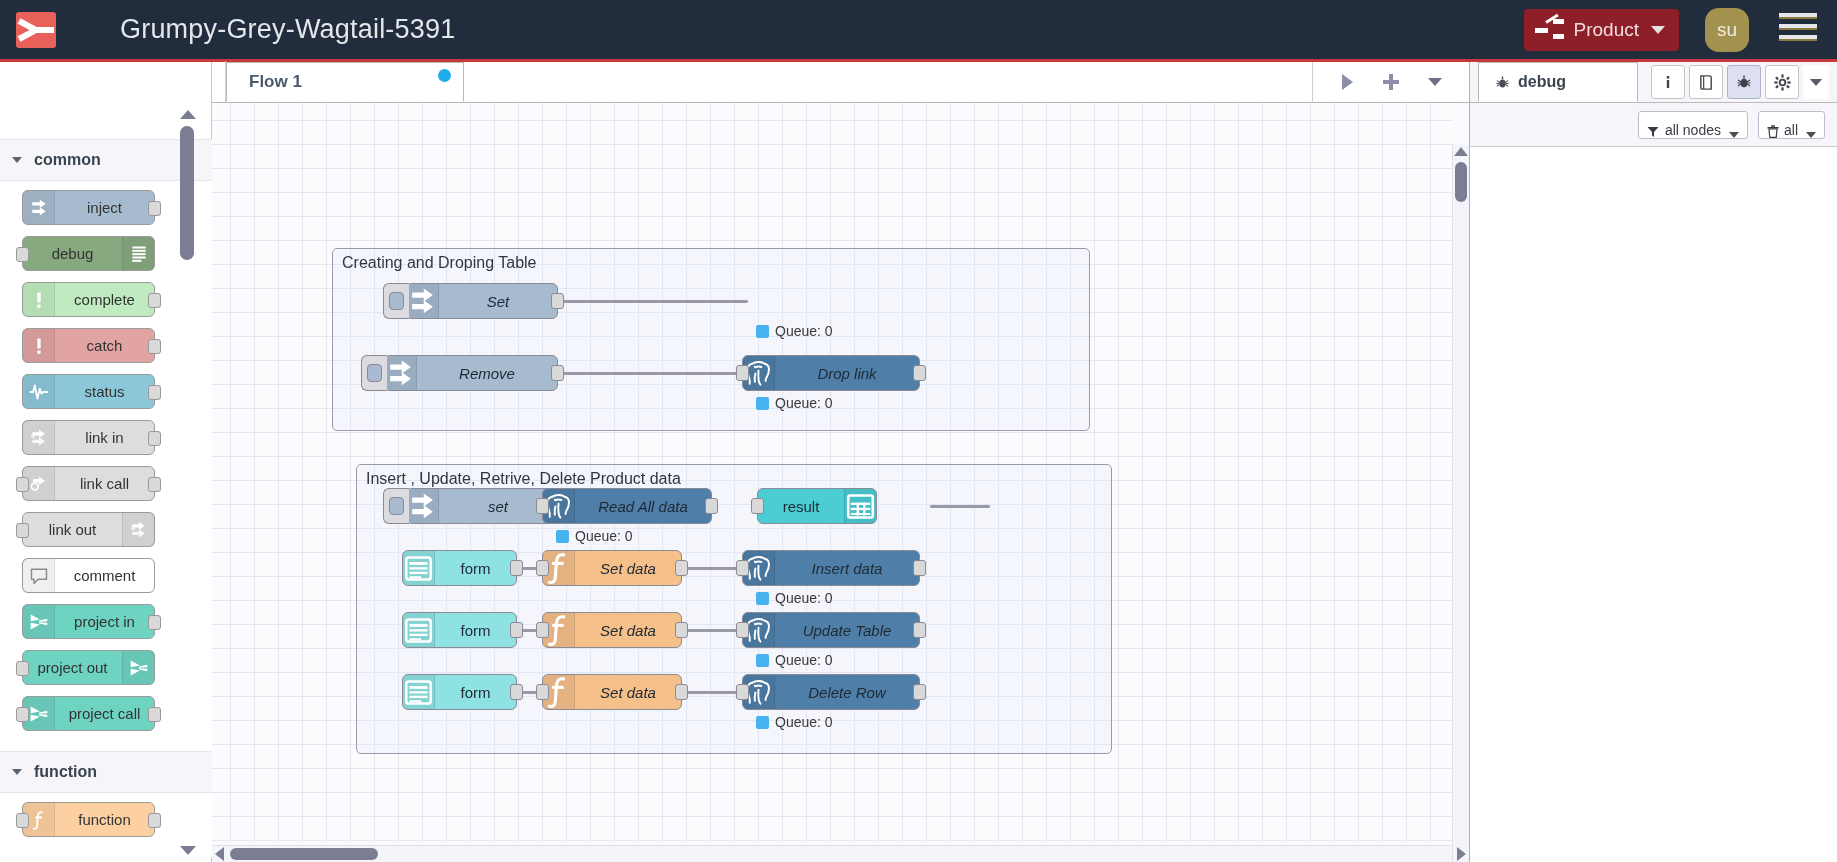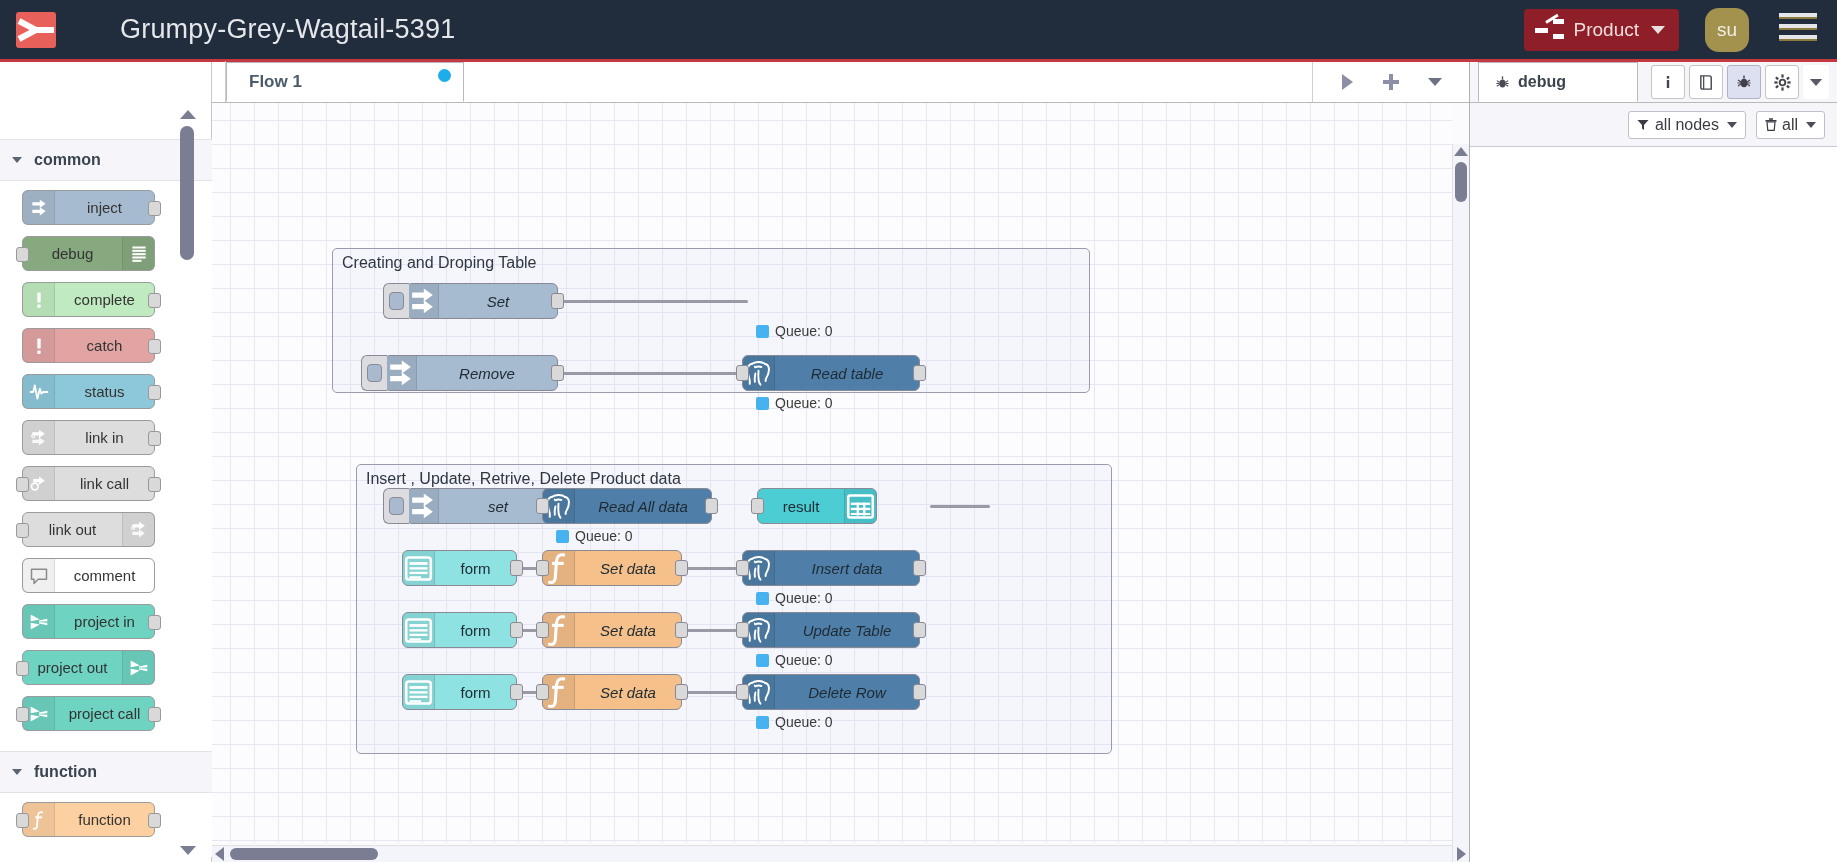--- a/index.html
+++ b/index.html
@@ -255,22 +255,22 @@
     border: 1px solid #c4c4c4; border-radius: 3px; background: #fff;
     display: flex; align-items: center; justify-content: center; cursor: pointer;
   }
   .rs-ibtn.active { background: #DDE0F0; border-color: #b0b3c8; }
   #rs-toolbar {
     height: 44px; background: #F5F5FA; border-bottom: 1px solid #c9c9d2;
     display: flex; align-items: center; justify-content: flex-end; padding-right: 12px;
   }
   .rs-dd {
     height: 28px; border: 1px solid #bfbfcc; border-radius: 3px; background: #fff;
-    display: flex; align-items: center; padding: 0 8px; margin-left: 10px;
-    font-size: 16px; color: #3b3b46; cursor: pointer;
+    display: flex; align-items: flex-end; padding: 0 8px; margin-left: 10px;
+    font-size: 14px; color: #3b3b46; cursor: pointer;
   }
   .rs-dd .ddcaret {
     width: 0; height: 0; margin-left: 8px;
     border-left: 5px solid transparent; border-right: 5px solid transparent;
     border-top: 6px solid #4d4d58;
   }
   #debug-messages { height: 715px; background: #fff; overflow: hidden; }
 </style>
 </head>
 <body>
@@ -504,21 +504,21 @@
         <div class="tbtn">
           <svg width="16" height="12" viewBox="0 0 16 12">
               <polygon points="1,2 15,2 8,10" fill="#6C7185"></polygon>
             </svg>
         </div>
       </div>
     </div>
 
     <div id="canvas-wrap">
       <div id="canvas">
-          <div class="fgroup" style="left: 120px; top: 145px; width: 758px; height: 145px; padding-left: 48px;">
+          <div class="fgroup" style="left: 120px; top: 145px; width: 758px; height: 183px; padding-left: 48px;">
             <div class="glabel">Creating and Droping Table</div>
           </div>
           <div class="wire" style="left: 196px; top: 197px; width: 340px;"></div>
           <div class="fnode" style="left: 194px; top: 180px; width: 152px; background: rgb(166, 187, 207);">
             <span class="fn-icon ">
               <svg viewBox="0 0 24 24">
                 <path d="M4 5 h9 v-3 l7 5 -7 5 v-3 h-9 z" fill="#ffffff"></path>
                 <path d="M4 14 h9 v-3 l7 5 -7 5 v-3 h-9 z" fill="#ffffff"></path>
               </svg>
             </span>
@@ -553,21 +553,21 @@
         <path d="M7 4.5 q-3 0.5 -3.2 4 q-0.2 3.8 1 7 q0.7 2 0.4 4.5"></path>
         <path d="M17.2 4.6 q3 0.8 2.9 4.3 q-0.1 3.3 -1.6 5.6 q-1 1.6 -1 3.4"></path>
         <path d="M7 4.5 q2.3 -1.5 5.3 -1.4 q3 0.1 4.9 1.5"></path>
         <path d="M9.5 7.2 q2.3 -1 4.7 -0.2"></path>
         <path d="M12 9.8 q-0.3 4 0.1 7.3 q0.2 2.2 1.4 3.6"></path>
         <path d="M9.6 12 q-0.8 3.3 -0.4 6.4"></path>
         <ellipse cx="9" cy="6.6" rx="0.6" ry="0.7" fill="#ffffff" stroke="none"></ellipse>
       </g>
               </svg>
             </span>
-            <span class="fn-label ">Read table</span>
+            <span class="fn-label ">Drop link</span>
             <span class="fport out"></span>
             <span class="fport in"></span>
           </div>
           <div class="statusline" style="left: 544px; top: 292px;">
             <span class="sdot"></span>
                      <span class="stext">Queue: 0</span>
           </div>
           <div class="fgroup" style="left: 144px; top: 361px; width: 756px; height: 290px;">
             <div class="glabel">Insert , Update, Retrive, Delete Product data</div>
           </div>

